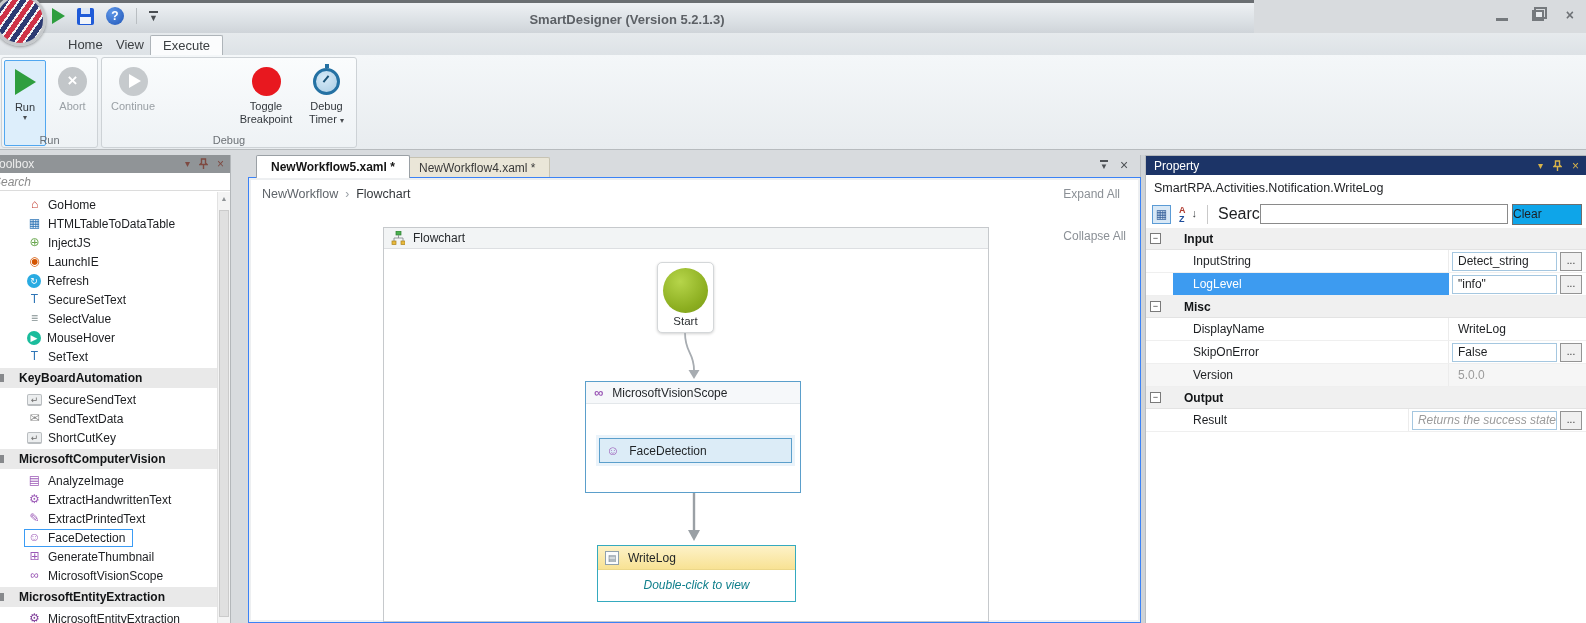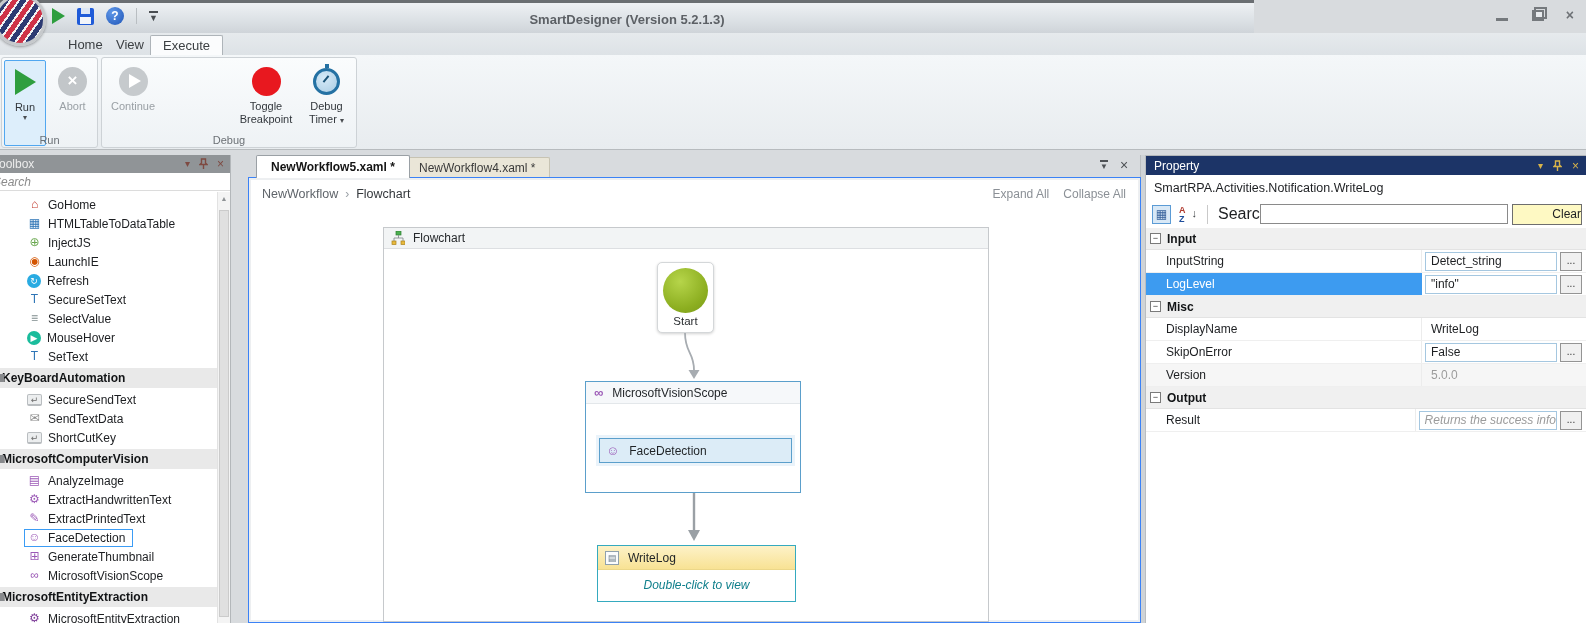--- a/index.html
+++ b/index.html
@@ -68,38 +68,38 @@
   .tb-list { position:absolute; left:0; top:37px; right:13px; bottom:0; overflow:hidden; padding-top:3px; }
   .tb-item { height:19px; display:flex; align-items:center; padding-left:24px; }
   .tb-sel { display:inline-flex; align-items:center; height:18px; padding:0 7px 0 2px; border:1px solid transparent; }
   .tb-sel.selected { border-color:#3b9cf5; }
   .tb-icon { width:15px; text-align:center; font-size:12px; line-height:15px; margin-right:6px; flex:0 0 15px; }
   .tb-icon.round { border-radius:50%; height:14px; font-size:9px; line-height:14px; width:14px; flex-basis:14px; }
   .tb-icon.key { background:#eceeef; border:1px solid #b9bdc0; border-bottom-width:2px; height:12px; font-size:9px; line-height:10px; border-radius:2px; }
   .tb-label { font-size:12px; color:#1c1e21; white-space:nowrap; }
   .tb-section { height:20px; background:#e9e9e9; display:flex; align-items:center; margin:2px 0; position:relative; }
   .tb-section::before { content:""; position:absolute; left:0; top:6px; width:4px; height:8px; background:#87898c; }
-  .tb-sec-label { font-size:12px; font-weight:bold; color:#121416; margin-left:2px; white-space:nowrap; }
+  .tb-sec-label { font-size:12px; font-weight:bold; color:#121416; margin-left:19px; white-space:nowrap; }
   .tb-scroll { position:absolute; right:0; top:37px; width:13px; bottom:0; background:#f4f4f4; border-left:1px solid #e2e2e2; }
   .tb-scroll .up { height:14px; text-align:center; font-size:7px; color:#8f9396; line-height:14px; }
   .tb-thumb { position:absolute; left:1px; right:1px; top:18px; bottom:6px; background:#e0e0e0; border:1px solid #cbcbcb; }
 
   
   .ed-tab { position:absolute; height:23px; display:flex; align-items:center; padding:0 14px; font-size:12px; white-space:nowrap; }
   .ed-tab.active { left:256px; top:155px; background:#fff; border:1px solid #9aa0a5; border-bottom:none; font-weight:bold; color:#141414; z-index:6; border-radius:2px 2px 0 0; }
   .ed-tab.inactive { left:404px; top:157px; height:21px; background:#eae6d8; border:1px solid #c7c3b3; border-bottom:none; color:#3a3a3a; z-index:4; border-radius:2px 2px 0 0; }
   .ed-strip-icons { position:absolute; left:1100px; top:158px; display:flex; gap:12px; align-items:center; z-index:5; }
   .tablist-icon { font-size:8px; color:#4e5256; border-top:2px solid #4e5256; padding-top:1px; line-height:8px; }
   .strip-close { font-size:14px; color:#4e5256; line-height:14px; }
   .ed-frame { position:absolute; left:248px; top:177px; width:893px; bottom:0; background:#fff;
     border:1px solid #3b82f6; box-shadow:inset 0 0 0 2px #edeff1; z-index:5; }
   .breadcrumb { position:absolute; left:13px; top:9px; font-size:12.5px; color:#5f646a; display:flex; gap:7px; align-items:center; }
   .bc-sep { color:#9aa0a6; font-size:12px; }
   .bc-current { color:#33373b; }
-  .ed-links { position:absolute; right:14px; top:9px; font-size:12px; color:#8b9096; display:flex; gap:14px; }
+  .ed-links { position:absolute; right:14px; top:9px; font-size:12px; color:#8b9096; display:flex; gap:28px;flex-direction:column; }
 
   .fc-container { position:absolute; left:134px; top:49px; width:606px; bottom:0; border:1px solid #c6c9cc; background:#fff; }
   .fc-header { height:21px; background:#f2f4f5; border-bottom:1px solid #dddfe2; display:flex; align-items:center; padding-left:7px; gap:8px; }
   .fc-title { font-size:12px; color:#26292c; }
   .start-node { position:absolute; left:408px; top:84px; width:57px; height:71px; background:#fff; border:1px solid #d4d7d9; border-radius:5px; box-shadow:0 1px 3px rgba(0,0,0,.18); text-align:center; }
   .start-circle { width:45px; height:45px; border-radius:50%; margin:5px auto 2px; background:radial-gradient(circle at 38% 30%, #b6d54a, #8cae20 65%, #79991a); }
   .start-label { font-size:11.5px; color:#2b2e31; }
 
   .scope-node { position:absolute; left:336px; top:203px; width:216px; height:112px; background:#fff; border:1px solid #5b9fcb; }
   .scope-header { height:22px; background:#f6f8fa; border-bottom:1px solid #e3e7ea; display:flex; align-items:center; padding-left:8px; gap:9px; }
@@ -126,26 +126,26 @@
   .prop-type { height:25px; display:flex; align-items:center; padding-left:8px; font-size:12.5px; color:#1d1f22; }
   .prop-toolbar { height:28px; display:flex; align-items:center; padding-left:6px; gap:8px; }
   .cat-icon { width:19px; height:19px; border:1px solid #5b9bd5; background:#d8e8f6; color:#39639c; font-size:12px; text-align:center; line-height:17px; }
   .sort-icon { width:18px; height:19px; position:relative; font-weight:bold; }
   .sort-icon .a { position:absolute; left:0; top:0; font-size:9px; color:#b03a2e; }
   .sort-icon .z { position:absolute; left:0; bottom:0; font-size:9px; color:#1f4e9c; }
   .sort-icon .ar { position:absolute; right:0; top:2px; font-size:11px; color:#3c4043; font-weight:normal; }
   .ptb-sep { width:1px; height:19px; background:#c9c9c9; margin:0 2px; }
   .prop-search-label { font-size:16px; color:#1d1f22; }
   .prop-search-input { position:absolute; left:114px; width:248px; height:20px; border:1px solid #8a8a8a; font-size:12px; padding:0 4px; font-family:inherit; }
-  .clear-btn { position:absolute; left:366px; width:70px; height:21px; border:1px solid #6e6e6e; background:#fef9c3; font-size:12px; text-align:right; line-height:19px; color:#1d1f22; }
+  .clear-btn { position:absolute; left:366px; width:70px; height:21px; border:1px solid #6e6e6e; background:#0ea5e9; font-size:12px; text-align:left; line-height:19px; color:#1d1f22; }
   .pgrid { position:absolute; left:0; right:0; top:72px; }
   .pg-section { height:22px; background:#f0f0f0; display:flex; align-items:center; border-bottom:1px solid #e3e3e3; }
   .pg-collapse { width:11px; height:11px; border:1px solid #7a7a7a; background:#fff; font-size:9px; line-height:9px; text-align:center; color:#333; margin-left:4px; }
-  .pg-sec-label { font-size:12px; font-weight:bold; color:#121416; margin-left:6px; }
-  .pg-row { height:23px; display:flex; border-bottom:1px solid #efefef; background:#fff; }
+  .pg-sec-label { font-size:12px; font-weight:bold; color:#121416; margin-left:23px; }
+  .pg-row { height:23px; display:flex; border-bottom:1px solid #efefef; background:#fff;padding-left:27px; }
   .pg-row.muted-row { background:#f6f6f6; }
   .pg-label { width:276px; display:flex; align-items:center; padding-left:20px; font-size:12px; color:#1d1f22; border-right:1px solid #ececec; }
   .pg-row.selected .pg-label { background:#3d9bf0; color:#fff; border-right-color:#3d9bf0; }
   .pg-value { flex:1; display:flex; align-items:center; padding:2px 4px 2px 3px; }
   .pg-box { flex:1; height:19px; border:1px solid #a5c7e0; background:#fff; font-size:12px; color:#1d1f22; display:flex; align-items:center; padding-left:5px; white-space:nowrap; overflow:hidden; }
   .pg-plain { font-size:12px; color:#1d1f22; padding-left:6px; }
   .pg-plain.muted, .pg-box.muted { color:#9b9b9b; }
   .pg-box.placeholder { font-style:italic; color:#9b9b9b; }
   .pg-btn { width:22px; height:19px; border:1px solid #949494; background:#f0f0f0; margin-left:3px; font-size:10px; line-height:16px; text-align:center; color:#333; }
   .pin-svg { width:9px; height:12px; stroke:currentColor; fill:none; stroke-width:1.4; }
@@ -498,18 +498,18 @@
           <div class="pg-plain muted">5.0.0</div>
         </div>
       </div>
       <div class="pg-section">
         <span class="pg-collapse">−</span>
         <span class="pg-sec-label">Output</span>
       </div>
       <div class="pg-row">
         <div class="pg-label">Result</div>
         <div class="pg-value">
-          <div class="pg-box placeholder">Returns the success info</div>
+          <div class="pg-box placeholder">Returns the success state</div>
           <div class="pg-btn">...</div>
         </div>
       </div>
     </div>
 </div>
 
 </body></html>

